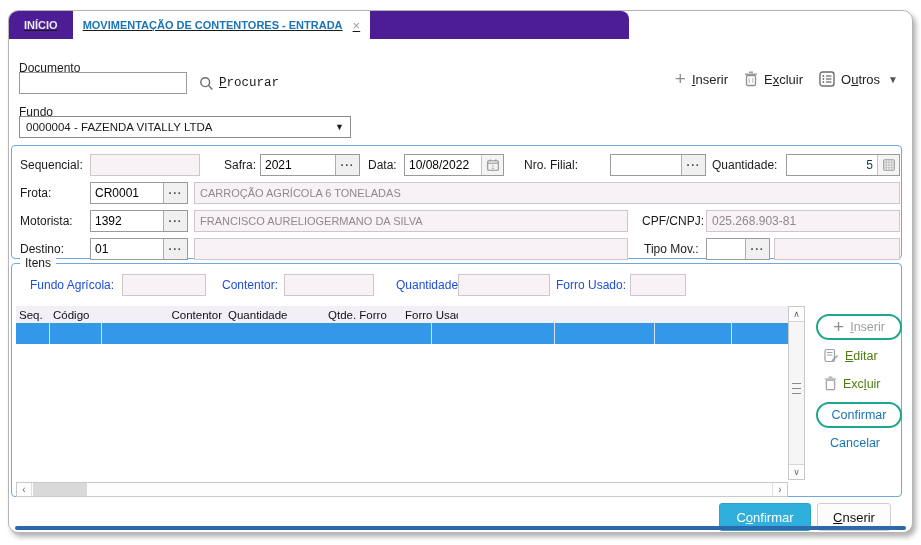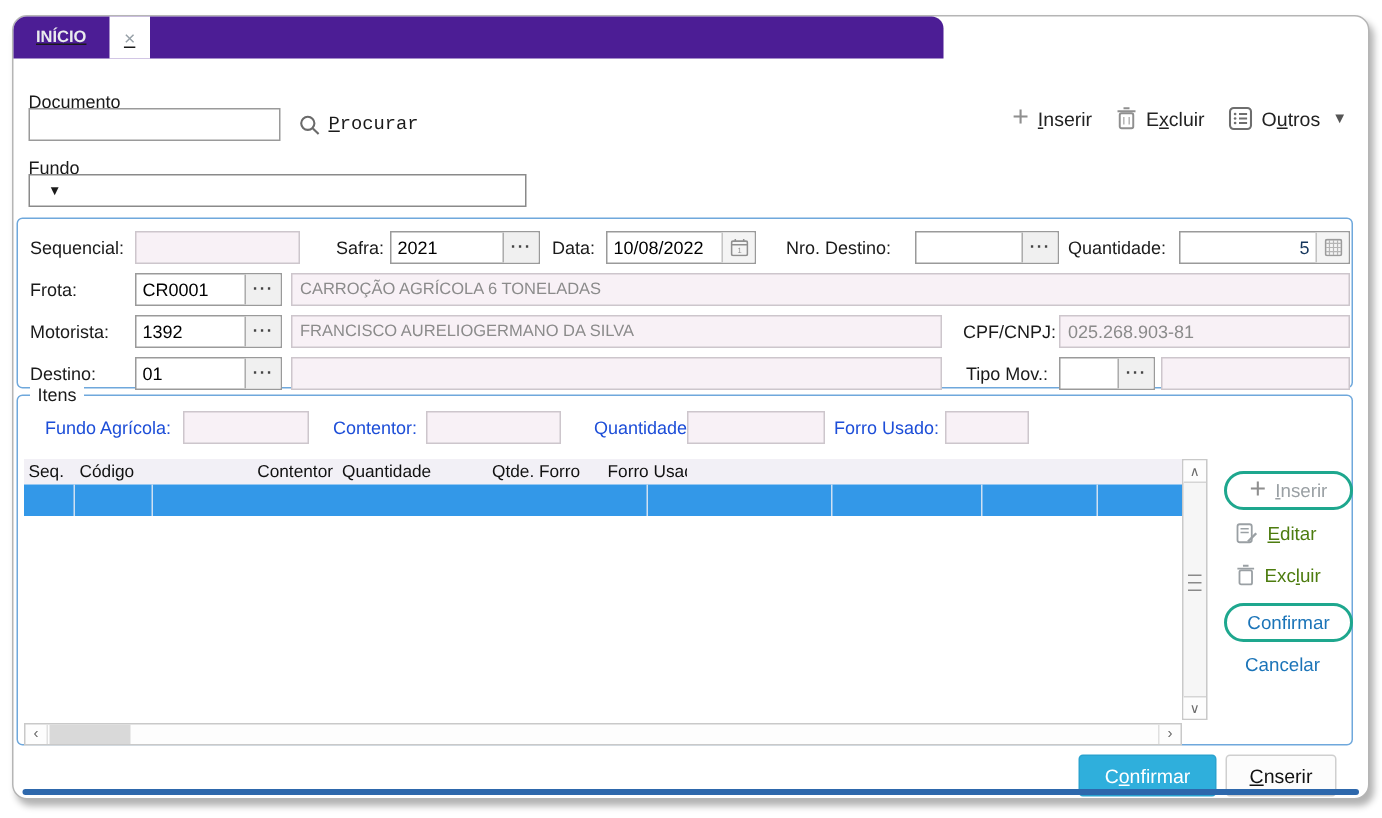--- a/index.html
+++ b/index.html
@@ -108,20 +108,21 @@
   svg { display: block; }
 </style>
 </head>
 <body>
 
 <div class="win">
 
   <div class="tabbar">
     <div class="tab-home">INÍCIO</div>
     <div class="tab-active">
+      <span>MOVIMENTAÇÃO DE CONTENTORES - ENTRADA</span>
       <span class="tab-close">×</span>
     </div>
   </div>
 
   <div class="lbl doc-label">Documento</div>
   <div class="field doc-input">
     <input value="" style="">
   </div>
   <div class="procurar">
     <span>
@@ -162,20 +163,21 @@
             <line x1="7" y1="11" x2="12.4" y2="11" stroke="#6e6e6e" stroke-width="1.3"></line>
           </svg>
       </span>
       <span><span>O</span><span class="ac">u</span><span>tros</span></span>
       <span class="caret">▼</span>
     </div>
   </div>
 
   <div class="lbl filial-label">Fundo</div>
   <div class="filial-select">
+    <span class="sel-text">0000004 - FAZENDA VITALLY LTDA</span>
     <span class="sel-arrow">▼</span>
   </div>
 
   <div class="fs-header">
     <div class="frow frow1">
       <span class="lbl" style="left:8px">Sequencial:</span>
       <div class="dis" style="left:78px; width:110px"></div>
       <span class="lbl" style="left:212px">Safra:</span>
       <div class="field" style="left:248px; width:100px">
         <input value="2021" style="">
@@ -187,21 +189,21 @@
         <span class="icon-btn">
           <svg width="12" height="12" viewBox="0 0 12 12">
               <rect x="0.7" y="1.7" width="10.6" height="9.6" rx="1" fill="none" stroke="#8f8f8f" stroke-width="1.1"></rect>
               <line x1="0.7" y1="4.2" x2="11.3" y2="4.2" stroke="#8f8f8f" stroke-width="1"></line>
               <line x1="3.2" y1="0.4" x2="3.2" y2="2.4" stroke="#8f8f8f" stroke-width="1"></line>
               <line x1="8.8" y1="0.4" x2="8.8" y2="2.4" stroke="#8f8f8f" stroke-width="1"></line>
               <text x="6" y="9.6" font-size="5" fill="#8f8f8f" text-anchor="middle">1</text>
             </svg>
         </span>
       </div>
-      <span class="lbl" style="left:512px">Nro. Destino:</span>
+      <span class="lbl" style="left:512px">Nro. Filial:</span>
       <div class="field" style="left:598px; width:96px">
         <input value="" style="">
         <span class="dots-btn">···</span>
       </div>
       <span class="lbl" style="left:700px">Quantidade:</span>
       <div class="field" style="left:774px; width:114px">
         <input class="num" value="5" style="">
         <span class="icon-btn">
           <svg width="12" height="12" viewBox="0 0 12 12">
               <rect x="0.7" y="0.7" width="10.6" height="10.6" rx="1" fill="none" stroke="#9b9b9b" stroke-width="1.1"></rect>

